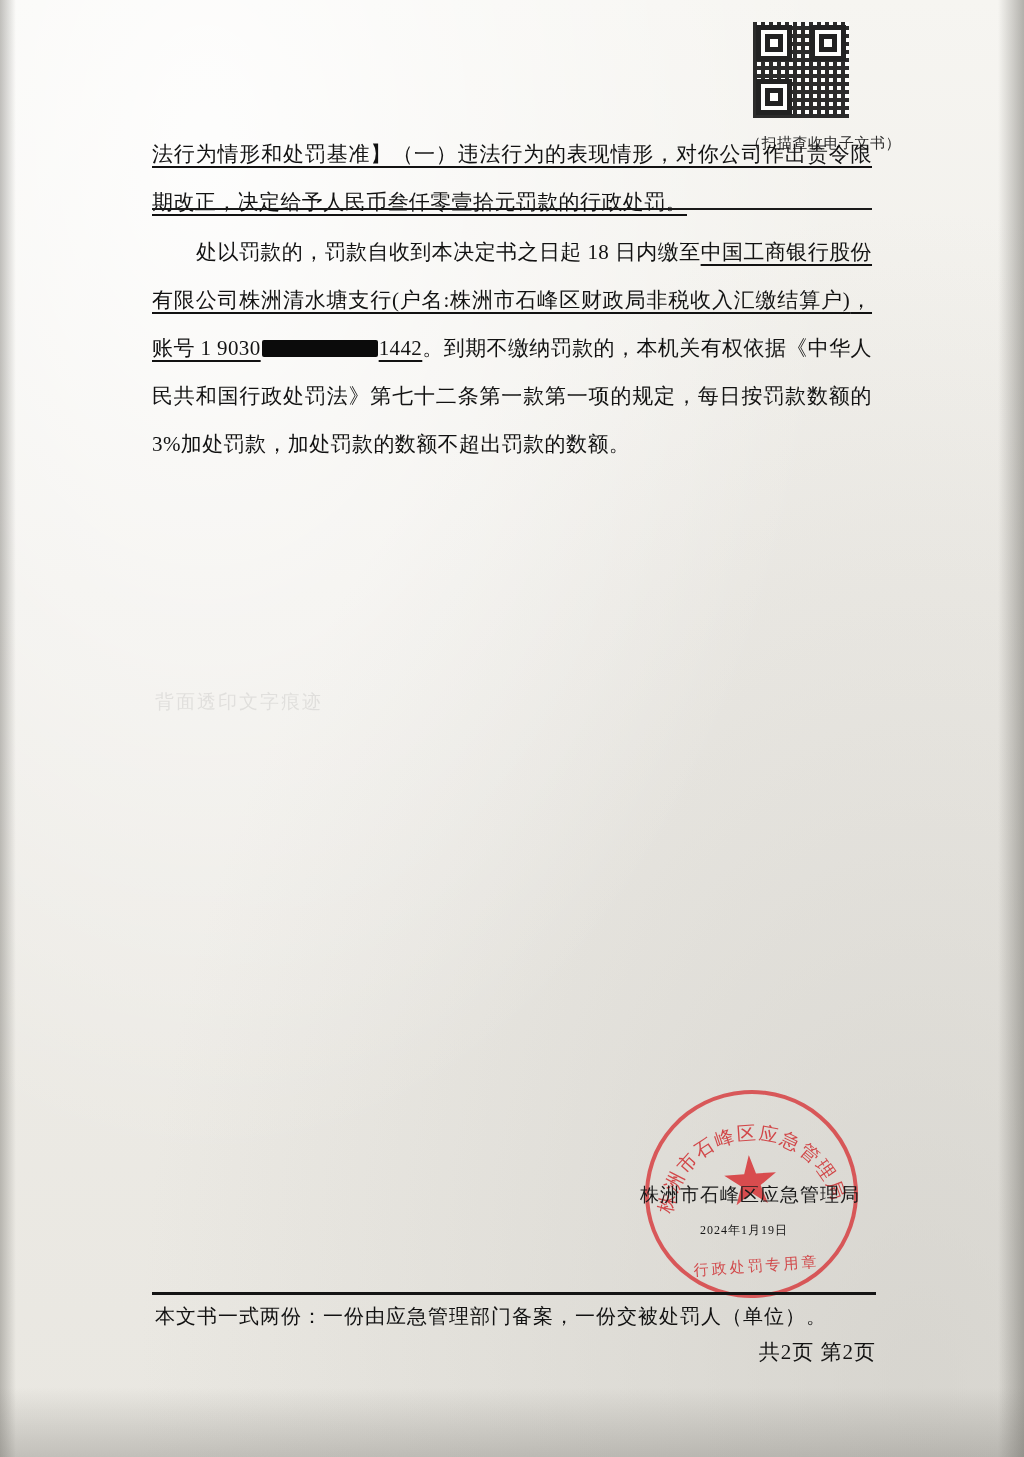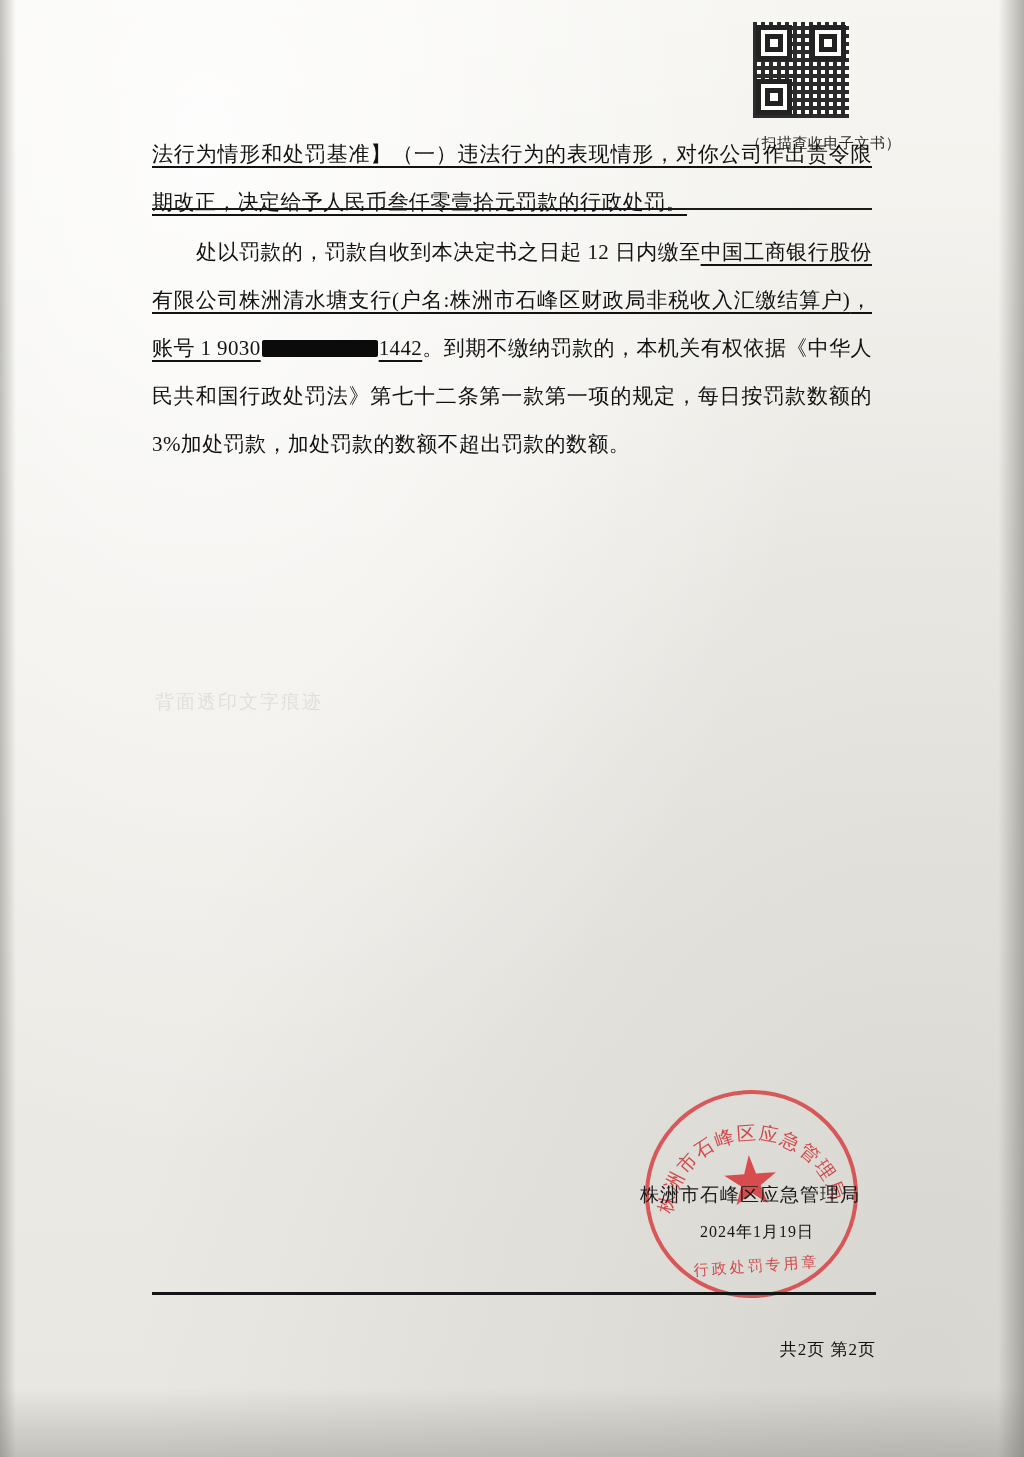--- a/index.html
+++ b/index.html
@@ -192,21 +192,21 @@
     top: 1182px;
     font-size: 19px;
     color: #1b1b1b;
     letter-spacing: 1px;
     white-space: nowrap;
   }
   .sign-date {
     position: absolute;
     left: 700px;
     top: 1222px;
-    font-size: 16px;
+    font-size: 12px;
     color: #151515;
     letter-spacing: 1px;
     white-space: nowrap;
   }
 
   
   .footer-rule {
     position: absolute;
     left: 152px;
     top: 1292px;
@@ -219,21 +219,21 @@
     left: 155px;
     top: 1303px;
     font-size: 20px;
     color: #121212;
     letter-spacing: 1px;
   }
   .page-num {
     position: absolute;
     right: 148px;
     top: 1338px;
-    font-size: 17px;
+    font-size: 21px;
     color: #121212;
     letter-spacing: 1px;
   }
 </style>
 </head>
 <body>
 
 <div class="page">
   <div class="paper-shade"></div>
   <div class="edge-left"></div>
@@ -245,21 +245,21 @@
       <div class="qr-eye-bl"></div>
     </div>
     <div class="qr-caption">（扫描查收电子文书）</div>
   </div>
 
   <div class="doc-body">
 
     <p class="para u">法行为情形和处罚基准】（一）违法行为的表现情形，对你公司作出责令限期改正，决定给予人民币叁仟零壹拾元罚款的行政处罚。</p>
 
     <p class="para indent">
-      <span>处以罚款的，罚款自收到本决定书之日起 12 日内缴至</span><span class="u">中国工商银行股份有限公司株洲清水塘支行(户名:株洲市石峰区财政局非税收入汇缴结算户)</span><span class="u">，账号 1 9030</span><span class="redact"></span><span class="u">1442</span><span>。到期不缴纳罚款的，本机关有权依据《中华人民共和国行政处罚法》第七十二条第一款第一项的规定，每日按罚款数额的 3%加处罚款，加处罚款的数额不超出罚款的数额。</span>
+      <span>处以罚款的，罚款自收到本决定书之日起 18 日内缴至</span><span class="u">中国工商银行股份有限公司株洲清水塘支行(户名:株洲市石峰区财政局非税收入汇缴结算户)</span><span class="u">，账号 1 9030</span><span class="redact"></span><span class="u">1442</span><span>。到期不缴纳罚款的，本机关有权依据《中华人民共和国行政处罚法》第七十二条第一款第一项的规定，每日按罚款数额的 3%加处罚款，加处罚款的数额不超出罚款的数额。</span>
     </p>
 
   </div>
 
   <div class="rule-under"></div>
 
   <div class="ghost">背面透印文字痕迹</div>
 
   <div class="seal">
     <svg class="seal-arc" viewBox="0 0 205 200">
@@ -271,14 +271,15 @@
       </text>
     </svg>
     <div class="seal-star"></div>
     <div class="seal-bottom">行政处罚专用章</div>
   </div>
 
   <div class="signer">株洲市石峰区应急管理局</div>
   <div class="sign-date">2024年1月19日</div>
 
   <div class="footer-rule"></div>
+  <div class="footer-note">本文书一式两份：一份由应急管理部门备案，一份交被处罚人（单位）。</div>
   <div class="page-num">共2页  第2页</div>
 </div>
 
 </body></html>

